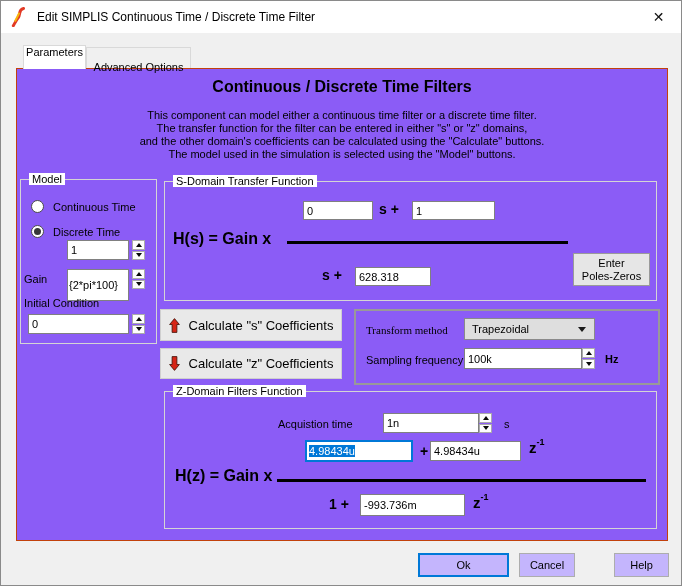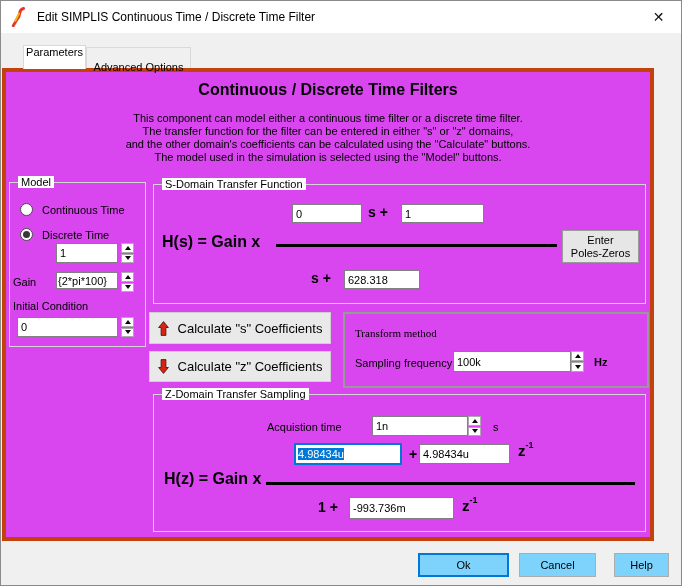--- a/index.html
+++ b/index.html
@@ -10,22 +10,22 @@
               display:flex; align-items:center; }
   .logo { margin-left:10px; flex:0 0 auto; }
   .title { margin-left:11px; font-size:12px; }
   .close { position:absolute; right:0; top:0; width:45px; height:32px; display:flex;
            align-items:center; justify-content:center; font-size:14px; color:#111; cursor:default; }
   .tab { position:absolute; font-size:11px; text-align:center; cursor:default; }
   .tab.active { left:22px; top:44px; width:63px; height:24px; background:#fff;
                 border:1px solid #d9d9d9; border-bottom:none; z-index:3; }
   .tab.inactive { left:85px; top:46px; width:105px; height:21px; background:#f0f0f0;
                   border:1px solid #d9d9d9; border-bottom:none; padding-top:13px; z-index:2; }
-  .tabpage { position:absolute; left:1px; top:67px; width:652px; height:473px;
-             background:#d946ef; border:4px solid #c2410c; z-index:1; }
+  .tabpage { position:absolute; left:15px; top:67px; width:652px; height:473px;
+             background:#8b5cf6; border:1px solid #c2410c; z-index:1; }
   .heading { position:absolute; top:9px; left:0; right:0; text-align:center;
              font-weight:bold; font-size:16px; }
   .desc { position:absolute; top:40px; left:0; right:0; text-align:center;
           font-size:11px; line-height:13px; }
   .group { position:absolute; border:1px solid #d5d5d5; }
   .legend { position:absolute; top:-7px; left:8px; background:#fff; padding:0 3px;
             font-size:11px; white-space:nowrap; }
   .lbl { position:absolute; font-size:11px; white-space:nowrap; }
   .field { position:absolute; border:1px solid #808080; background:#fff; font-size:11px;
            padding:1px 3px; font-family:inherit; color:#000; }
@@ -46,31 +46,31 @@
            height:7px; border-radius:50%; background:#383838; }
   .combo { position:absolute; background:#dedede; border:1px solid #8a8a8a; font-size:11px;
            display:flex; align-items:center; padding:0 7px; }
   .caret { position:absolute; right:8px; top:8px; width:0; height:0;
            border-left:4px solid transparent; border-right:4px solid transparent;
            border-top:5px solid #1a1a1a; }
   .calcbtn { position:absolute; background:#e9e9e9; border:1px solid #cfcfcf; font-size:13px;
              display:flex; align-items:center; justify-content:center; gap:9px; cursor:default; }
   .pzbtn { position:absolute; background:#e6e6e6; border:1px solid #9a9a9a; font-size:11px;
            line-height:13px; display:flex; flex-direction:column; align-items:center;
-           justify-content:center; cursor:default; }
+           justify-content:center; cursor:default;margin-top:26px; }
   .frame { position:absolute; border:2px solid #999; }
   .eq { position:absolute; font-weight:bold; white-space:nowrap; }
   .eq-lg { font-size:16px; }
   .eq-md { font-size:14px; }
   .bar { position:absolute; height:3px; background:#000; }
   .zterm { position:absolute; font-weight:bold; font-size:15px; white-space:nowrap; }
   .zterm sup { font-size:9px; position:relative; top:-2px; }
   .unit { position:absolute; font-size:11px; font-weight:bold; }
   .unit.plain { font-weight:normal; }
-  .fbtn { position:absolute; height:24px; background:#7dd3fc; border:1px solid #adadad;
+  .fbtn { position:absolute; height:24px; background:#c4b5fd; border:1px solid #adadad;
           font-size:11px; display:flex; align-items:center; justify-content:center; cursor:default; }
   .fbtn.default { border:2px solid var(--accent); }
 </style>
 </head>
 <body>
 
 <div class="dialog">
 
   <div class="titlebar">
     <svg class="logo" width="15" height="20" viewBox="0 0 15 20">
@@ -106,21 +106,21 @@
       <span class="spin" style="left:111px;top:60px;height:20px;">
         <b>
             <i class="tri up"></i>
           </b>
         <b>
             <i class="tri down"></i>
           </b>
       </span>
 
       <span class="lbl" style="left:3px;top:93px;">Gain</span>
-      <input class="field" style="left: 46px; top: 89px; width: 62px; height: 17px; padding: 1px;" value="{2*pi*100}">
+      <input class="field" style="left: 46px; top: 89px; width: 62px; height: 32px; padding: 1px;" value="{2*pi*100}">
       <span class="spin" style="left:111px;top:89px;height:20px;">
         <b>
             <i class="tri up"></i>
           </b>
         <b>
             <i class="tri down"></i>
           </b>
       </span>
 
       <span class="lbl" style="left:3px;top:117px;">Initial Condition</span>
@@ -158,35 +158,39 @@
     </button>
     <button class="calcbtn" style="left:143px;top:279px;width:182px;height:31px;">
       <svg width="11" height="15" viewBox="0 0 11 15">
         <path d="M5.5 14.4 L0.6 8.5 H3.1 V0.6 H7.9 V8.5 H10.4 Z" fill="var(--red)" stroke="#3a1208" stroke-width="0.8"></path>
       </svg>
       <span>Calculate "z" Coefficients</span>
     </button>
 
     <div class="frame" style="left:337px;top:240px;width:306px;height:76px;">
       <span class="lbl" style="left:10px;top:13px;font-family:Liberation Serif, serif;">Transform method</span>
+      <div class="combo" style="left:108px;top:7px;width:131px;height:22px;">
+        <span>Trapezoidal</span>
+        <i class="caret"></i>
+      </div>
       <span class="lbl" style="left:10px;top:43px;">Sampling frequency</span>
       <input class="field" style="left: 108px; top: 37px; width: 118px; height: 21px;" value="100k">
       <span class="spin" style="left:226px;top:37px;height:21px;">
         <b>
             <i class="tri up"></i>
           </b>
         <b>
             <i class="tri down"></i>
           </b>
       </span>
       <span class="unit plain" style="left:249px;top:42px;font-weight:bold;">Hz</span>
     </div>
 
     <div class="group" style="left:147px;top:322px;width:493px;height:138px;">
-      <span class="legend">Z-Domain Transfer Sampling</span>
+      <span class="legend">Z-Domain Filters Function</span>
 
       <span class="lbl" style="left:113px;top:26px;">Acquistion time</span>
       <input class="field" style="left: 218px; top: 21px; width: 96px; height: 20px;" value="1n">
       <span class="spin" style="left:314px;top:21px;height:20px;">
         <b>
             <i class="tri up"></i>
           </b>
         <b>
             <i class="tri down"></i>
           </b>
@@ -207,15 +211,15 @@
 
       <span class="eq eq-md" style="left:164px;top:104px;">1 +</span>
       <input class="field" style="left: 195px; top: 102px; width: 105px; height: 22px;" value="-993.736m">
       <span class="zterm" style="left:308px;top:102px;">
         <span>z</span><sup>-1</sup>
       </span>
     </div>
   </div>
 
   <button class="fbtn default" style="left:417px;top:552px;width:91px;">Ok</button>
-  <button class="fbtn" style="left:518px;top:552px;width:77px;">Cancel</button>
+  <button class="fbtn" style="left:518px;top:552px;width:56px;">Cancel</button>
   <button class="fbtn" style="left:613px;top:552px;width:55px;">Help</button>
 </div>
 
 </body></html>

